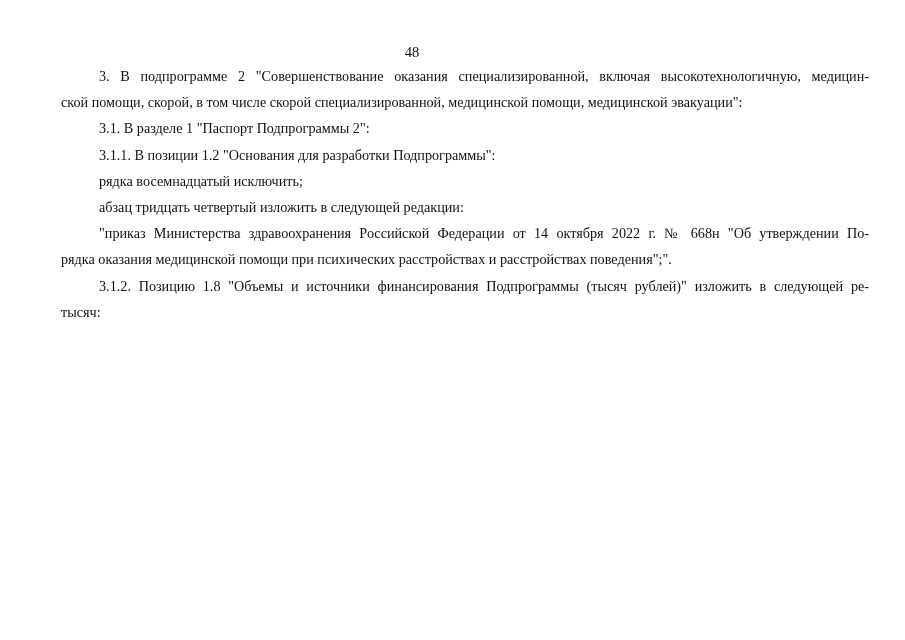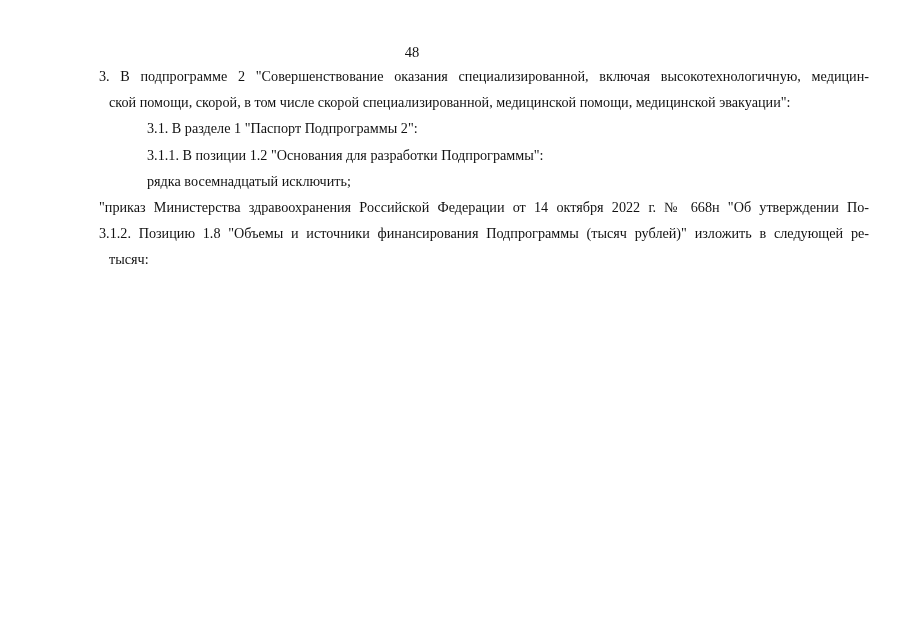--- a/index.html
+++ b/index.html
@@ -2,21 +2,21 @@
 <html><head>
   <meta charset="utf-8">
   <style>
     html, body { margin: 0; padding: 0; background: #ffffff; }
     body { width: 905px; height: 640px; position: relative; overflow: hidden;
            font-family: "Liberation Serif", "DejaVu Serif", serif; color: #111; }
     .page-number { position: absolute; top: 44px; left: 0; width: 824px; text-align: center;
                    font-size: 14.5px; line-height: 17px; }
     .body-text { position: absolute; top: 63px; left: 61px; width: 808px; font-size: 14.2px; line-height: 26.2px; }
     .para { margin: 0; text-align: justify; text-align-last: left; }
-    .line { display: block; white-space: nowrap; margin-left: 48px; }
+    .line { display: block; white-space: nowrap; }
     .jline { display: block; text-align: justify; text-align-last: justify; white-space: normal; }
   </style>
 </head>
 <body>
 
 <div class="page-number">48</div>
 
 <div class="body-text">
   <div class="para">
     <span class="jline" style="padding-left:38px">3. В подпрограмме 2 "Совершенствование оказания специализированной, включая высокотехнологичную, медицин-</span>
@@ -25,19 +25,23 @@
   <div class="para">
     <span class="line" style="padding-left:38px">3.1. В разделе 1 "Паспорт Подпрограммы 2":</span>
   </div>
   <div class="para">
     <span class="line" style="padding-left:38px">3.1.1. В позиции 1.2 "Основания для разработки Подпрограммы":</span>
   </div>
   <div class="para">
     <span class="line" style="padding-left:38px">рядка восемнадцатый исключить;</span>
   </div>
   <div class="para">
+    <span class="line" style="padding-left:38px">абзац тридцать четвертый изложить в следующей редакции:</span>
+  </div>
+  <div class="para">
     <span class="jline" style="padding-left:38px">"приказ Министерства здравоохранения Российской Федерации от 14 октября 2022 г. № 668н "Об утверждении По-</span>
+    <span class="line">рядка оказания медицинской помощи при психических расстройствах и расстройствах поведения";".</span>
   </div>
   <div class="para">
     <span class="jline" style="padding-left:38px">3.1.2. Позицию 1.8 "Объемы и источники финансирования Подпрограммы (тысяч рублей)" изложить в следующей ре-</span>
     <span class="line">тысяч:</span>
   </div>
 </div>
 
 </body></html>

